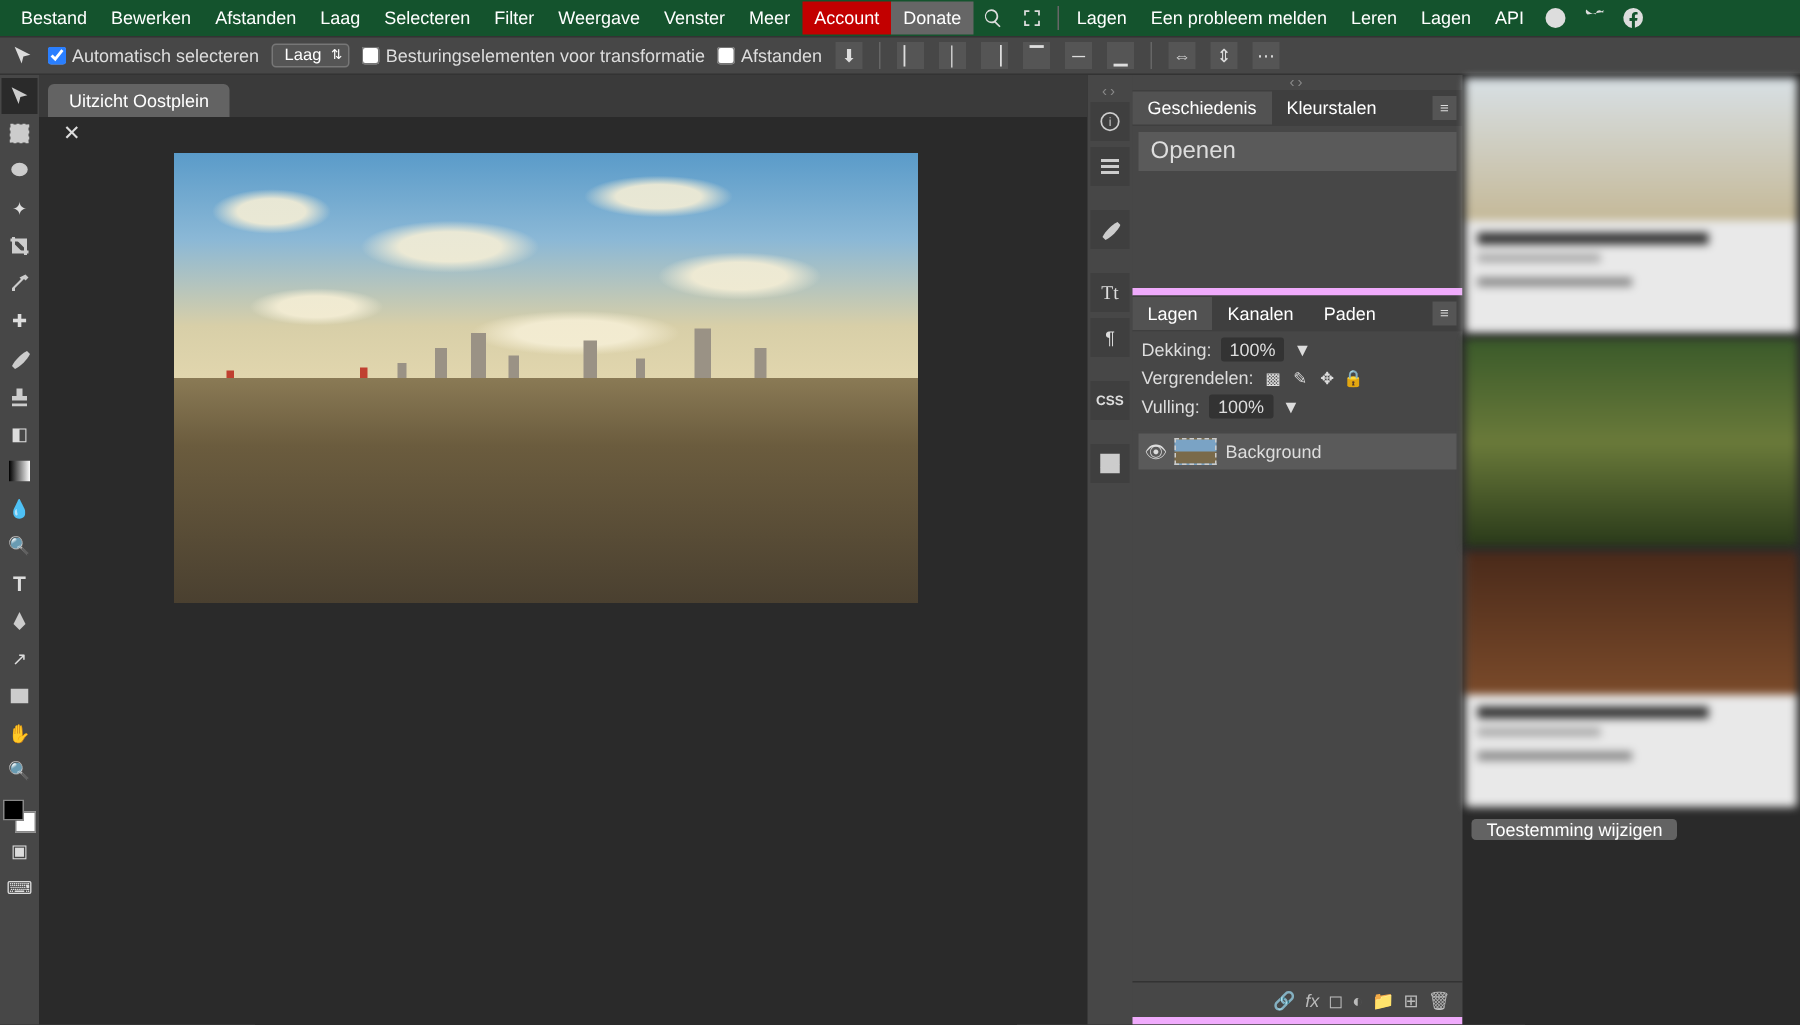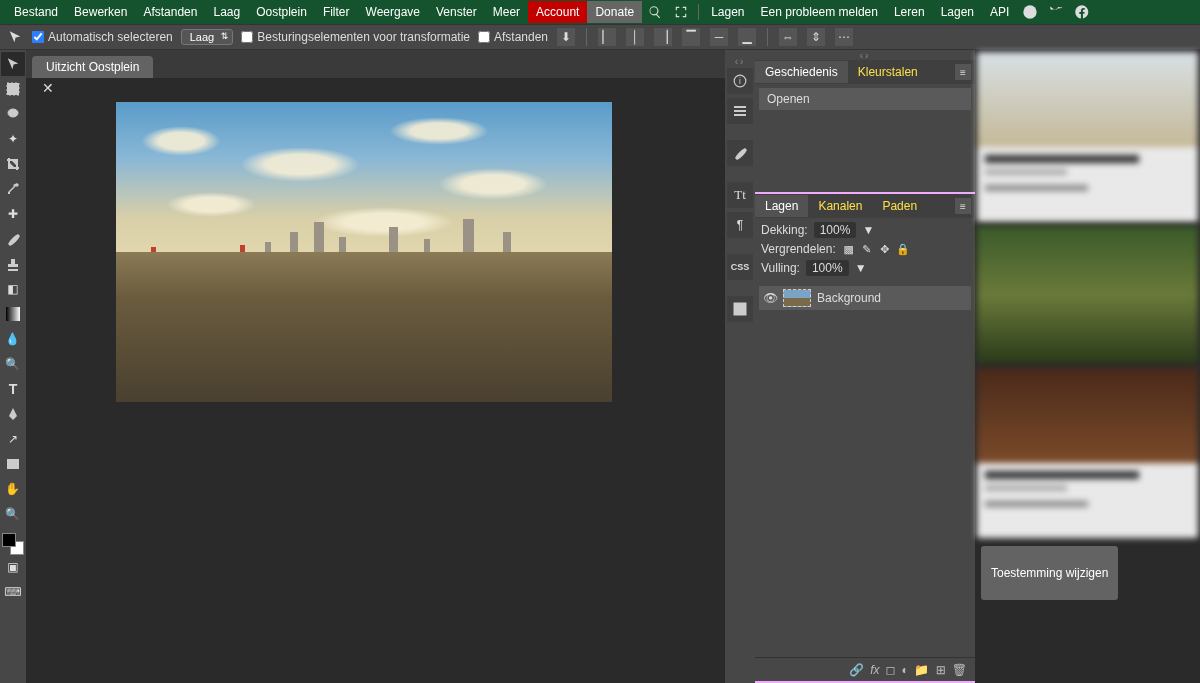--- a/index.html
+++ b/index.html
@@ -48,26 +48,26 @@
 .closecross { position:absolute; top:30px; left:16px; color:#ddd; font-size:14px; cursor:pointer; }
 
 
 .midstrip { width:30px; background:#474747; display:flex; flex-direction:column; align-items:center; padding-top:6px; gap:2px; }
 .midstrip .mbtn { width:26px; height:26px; background:#3f3f3f; display:flex; align-items:center; justify-content:center; cursor:pointer; margin-bottom:2px; }
 .midstrip .mbtn svg { fill:#ccc; }
 .midstrip .gap { height:10px; }
 
 
 .panels { width:220px; background:#474747; display:flex; flex-direction:column; }
-.panel { border-bottom:2px solid #f0abfc; }
+.panel { border-bottom:5px solid #f0abfc; }
 .ptabs { display:flex; background:#3f3f3f; height:24px; align-items:center; }
-.ptab { padding:4px 10px; font-size:12px; color:#fde047; cursor:pointer; }
+.ptab { padding:4px 10px; font-size:12px; color:#ffffff; cursor:pointer; }
 .ptab.active { background:#525252; color:#fff; }
 .pmenu { margin-left:auto; width:16px; height:16px; background:#555; margin-right:4px; display:flex; align-items:center; justify-content:center; font-size:10px; cursor:pointer; }
-.pbody { background:#474747; padding:4px; font-size:12px; }
+.pbody { background:#474747; padding:4px; font-size:16px; }
 .hist-item { background:#5a5a5a; padding:4px 8px; margin-bottom:2px; cursor:pointer; }
 .histarea { height:108px; }
 
 .layerpanel { flex:1; display:flex; flex-direction:column; }
 .lcontrols { background:#474747; padding:4px 6px; font-size:12px; }
 .lcontrols .row { display:flex; align-items:center; gap:6px; margin-bottom:4px; }
 .lcontrols select { background:#555; color:#fff; border:1px solid #777; font-size:11px; padding:1px 4px; width:120px; }
 .lcontrols .val { background:#333; padding:1px 6px; border-radius:2px; }
 .lockicons { display:flex; gap:4px; }
 .lockicons span { width:14px; height:14px; display:inline-flex; align-items:center; justify-content:center; font-size:11px; cursor:pointer; }
@@ -83,32 +83,32 @@
 .ad { background:#e9e9e9; height:170px; filter:blur(3px); border-radius:2px; margin:0 2px; position:relative; overflow:hidden;}
 .ad .img { height:95px; background:#8a9a7a; }
 .ad.a1 .img { background:linear-gradient(#d8e0e5,#c5b998); }
 .ad2 { height:138px; }
 .ad.a2 .img { height:138px; background:linear-gradient(#3a5a2a,#6a7a3a,#2a3a1a); }
 .ad.a3 .img { background:linear-gradient(#4a2a1a,#7a4a2a); }
 .ad .txt { padding:8px; }
 .ad .t1 { height:8px; background:#333; width:75%; margin-bottom:6px; }
 .ad .t2 { height:6px; background:#aaa; width:40%; margin-bottom:10px;}
 .ad .t3 { height:6px; background:#888; width:50%; }
-.consent { background:#636363; color:#fff; padding:20px 10px; margin:4px 6px; border-radius:3px; font-size:12px; text-align:center; cursor:pointer; width:fit-content; }
+.consent { background:#636363; color:#fff; padding:0 10px; margin:4px 6px; border-radius:3px; font-size:12px; text-align:center; cursor:pointer; width:fit-content; }
 .dragdots { text-align:center; color:#888; font-size:10px; letter-spacing:2px; height:10px;}
 </style>
 </head>
 <body>
 
 <div class="menubar">
   <span class="mitem">Bestand</span>
   <span class="mitem">Bewerken</span>
   <span class="mitem">Afstanden</span>
   <span class="mitem">Laag</span>
-  <span class="mitem">Oostplein</span>
+  <span class="mitem">Selecteren</span>
   <span class="mitem">Filter</span>
   <span class="mitem">Weergave</span>
   <span class="mitem">Venster</span>
   <span class="mitem">Meer</span>
   <span class="mitem account">Account</span>
   <span class="mitem donate">Donate</span>
   <span class="icon">
       <svg width="14" height="14" viewBox="0 0 24 24">
         <path d="M10 2a8 8 0 015.3 13.9l5.4 5.4-1.4 1.4-5.4-5.4A8 8 0 1110 2zm0 2a6 6 0 100 12 6 6 0 000-12z"></path>
       </svg>

